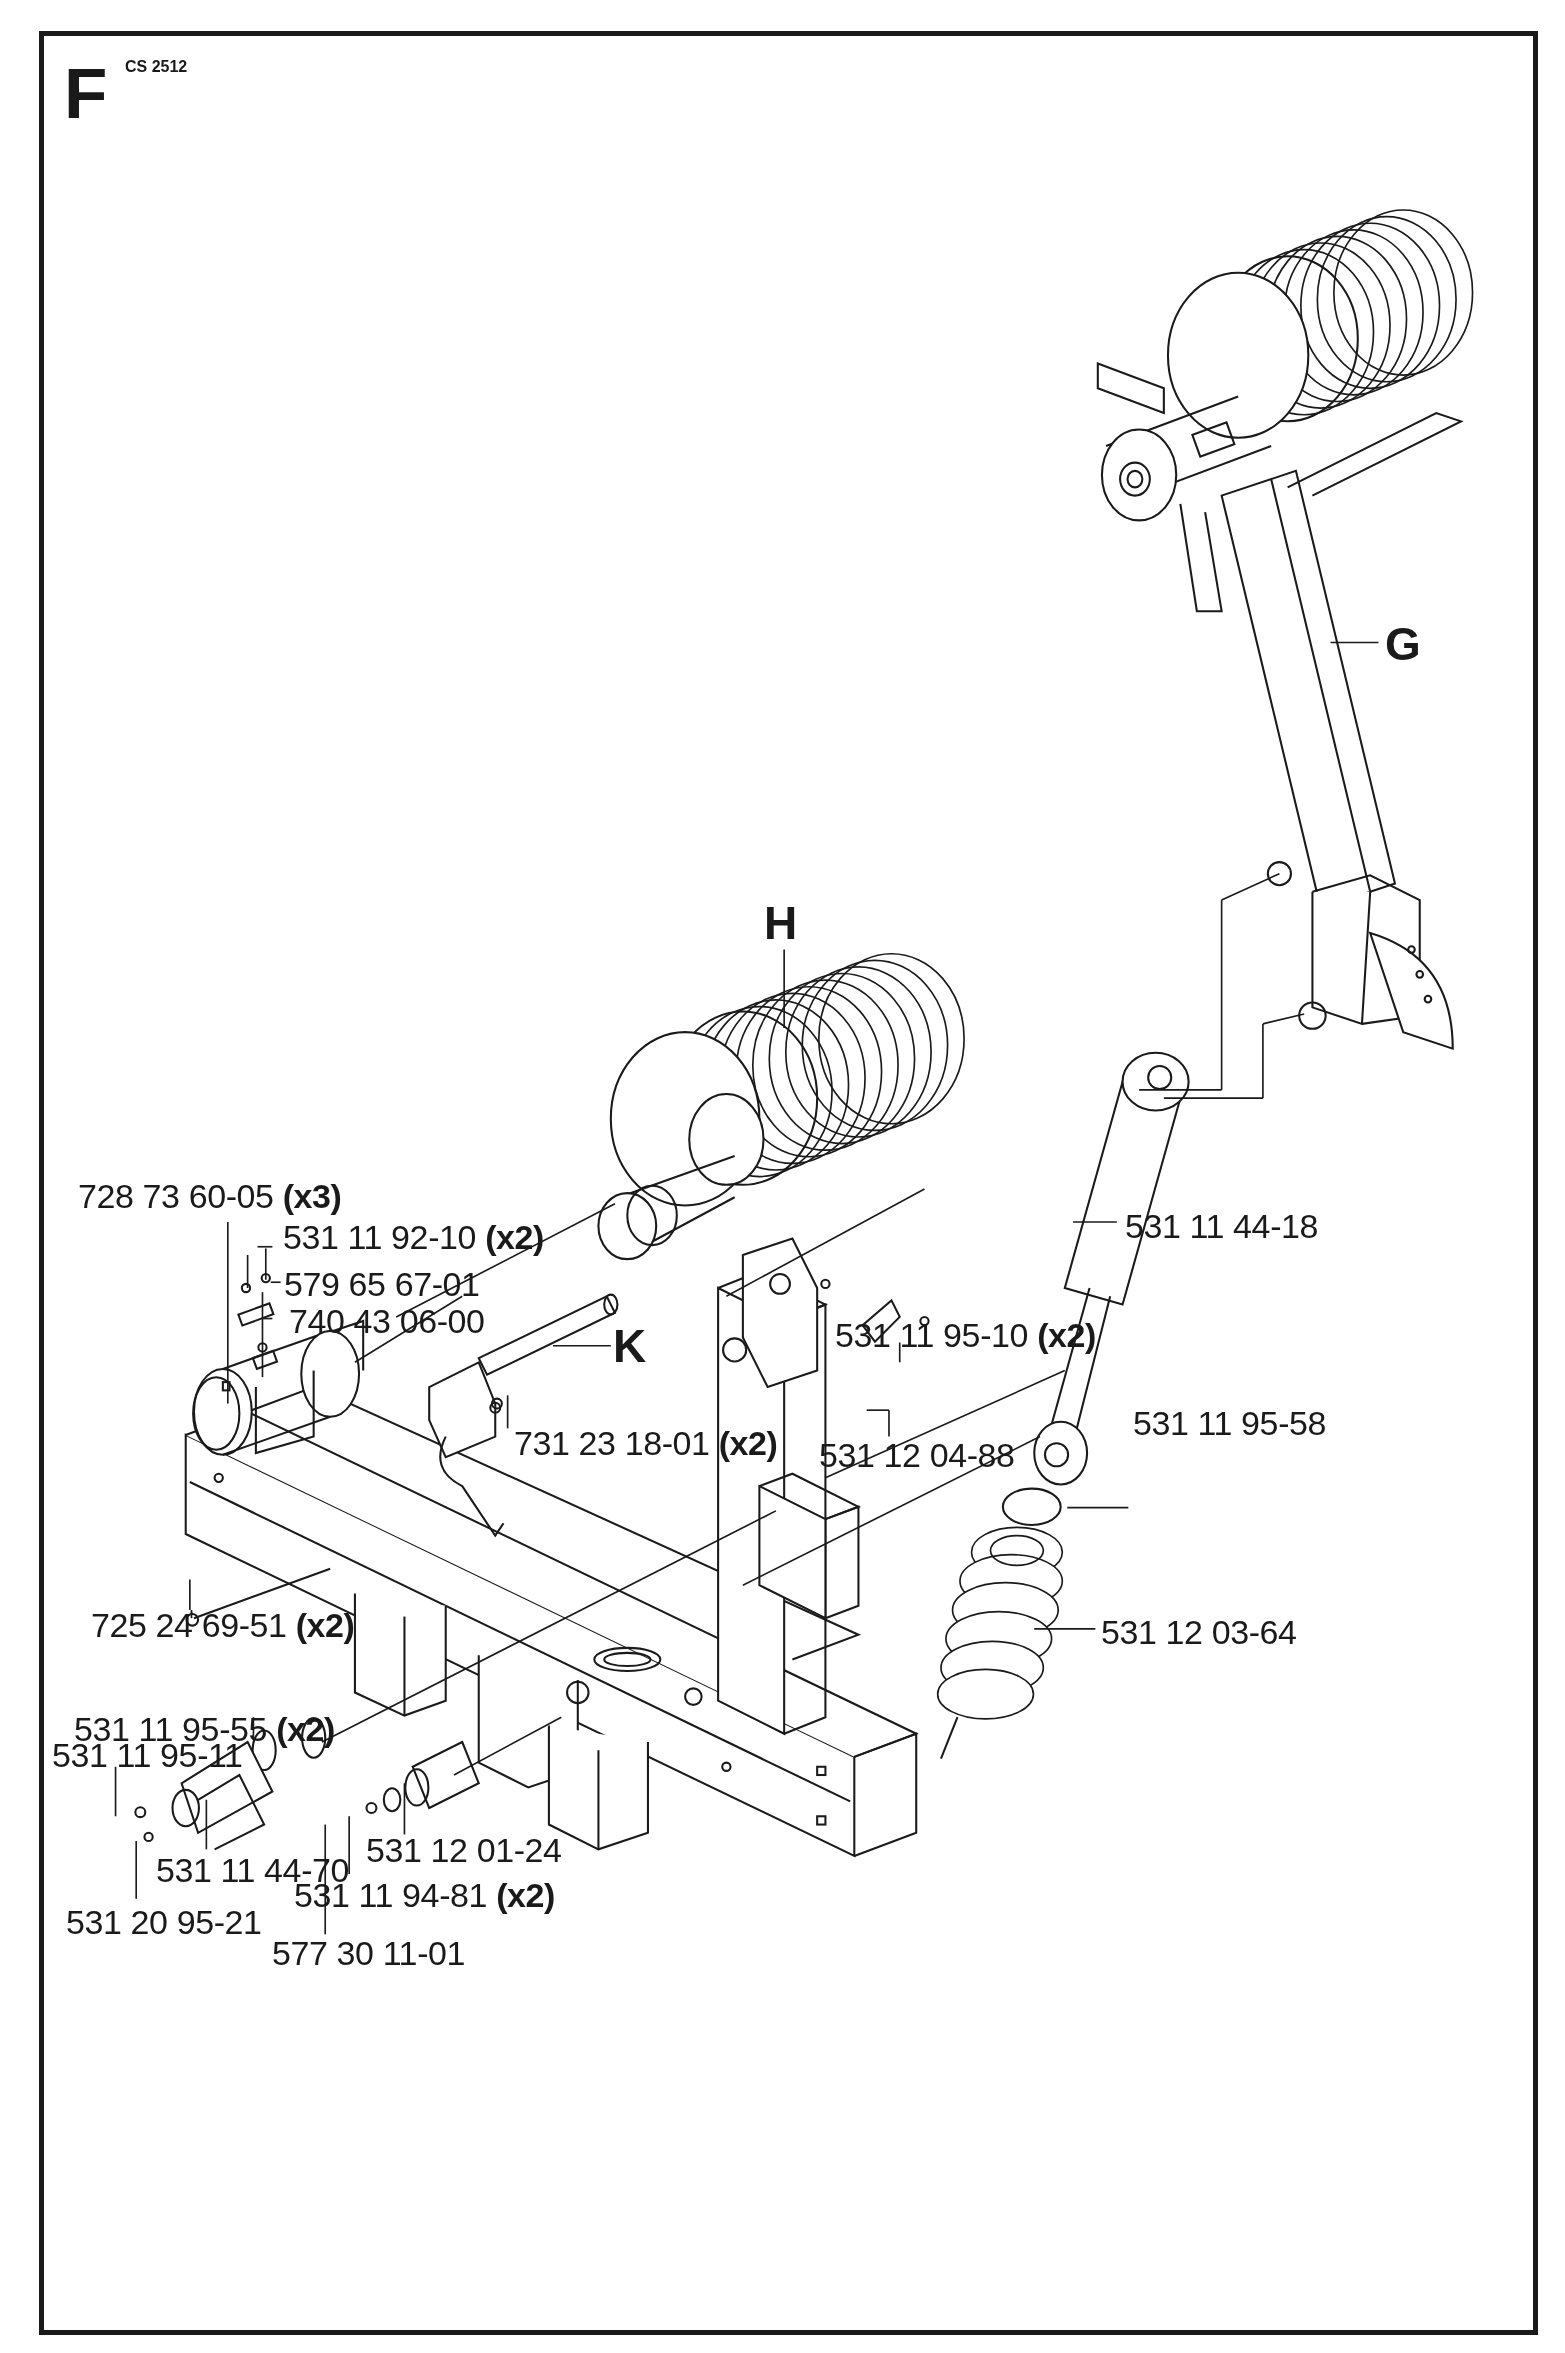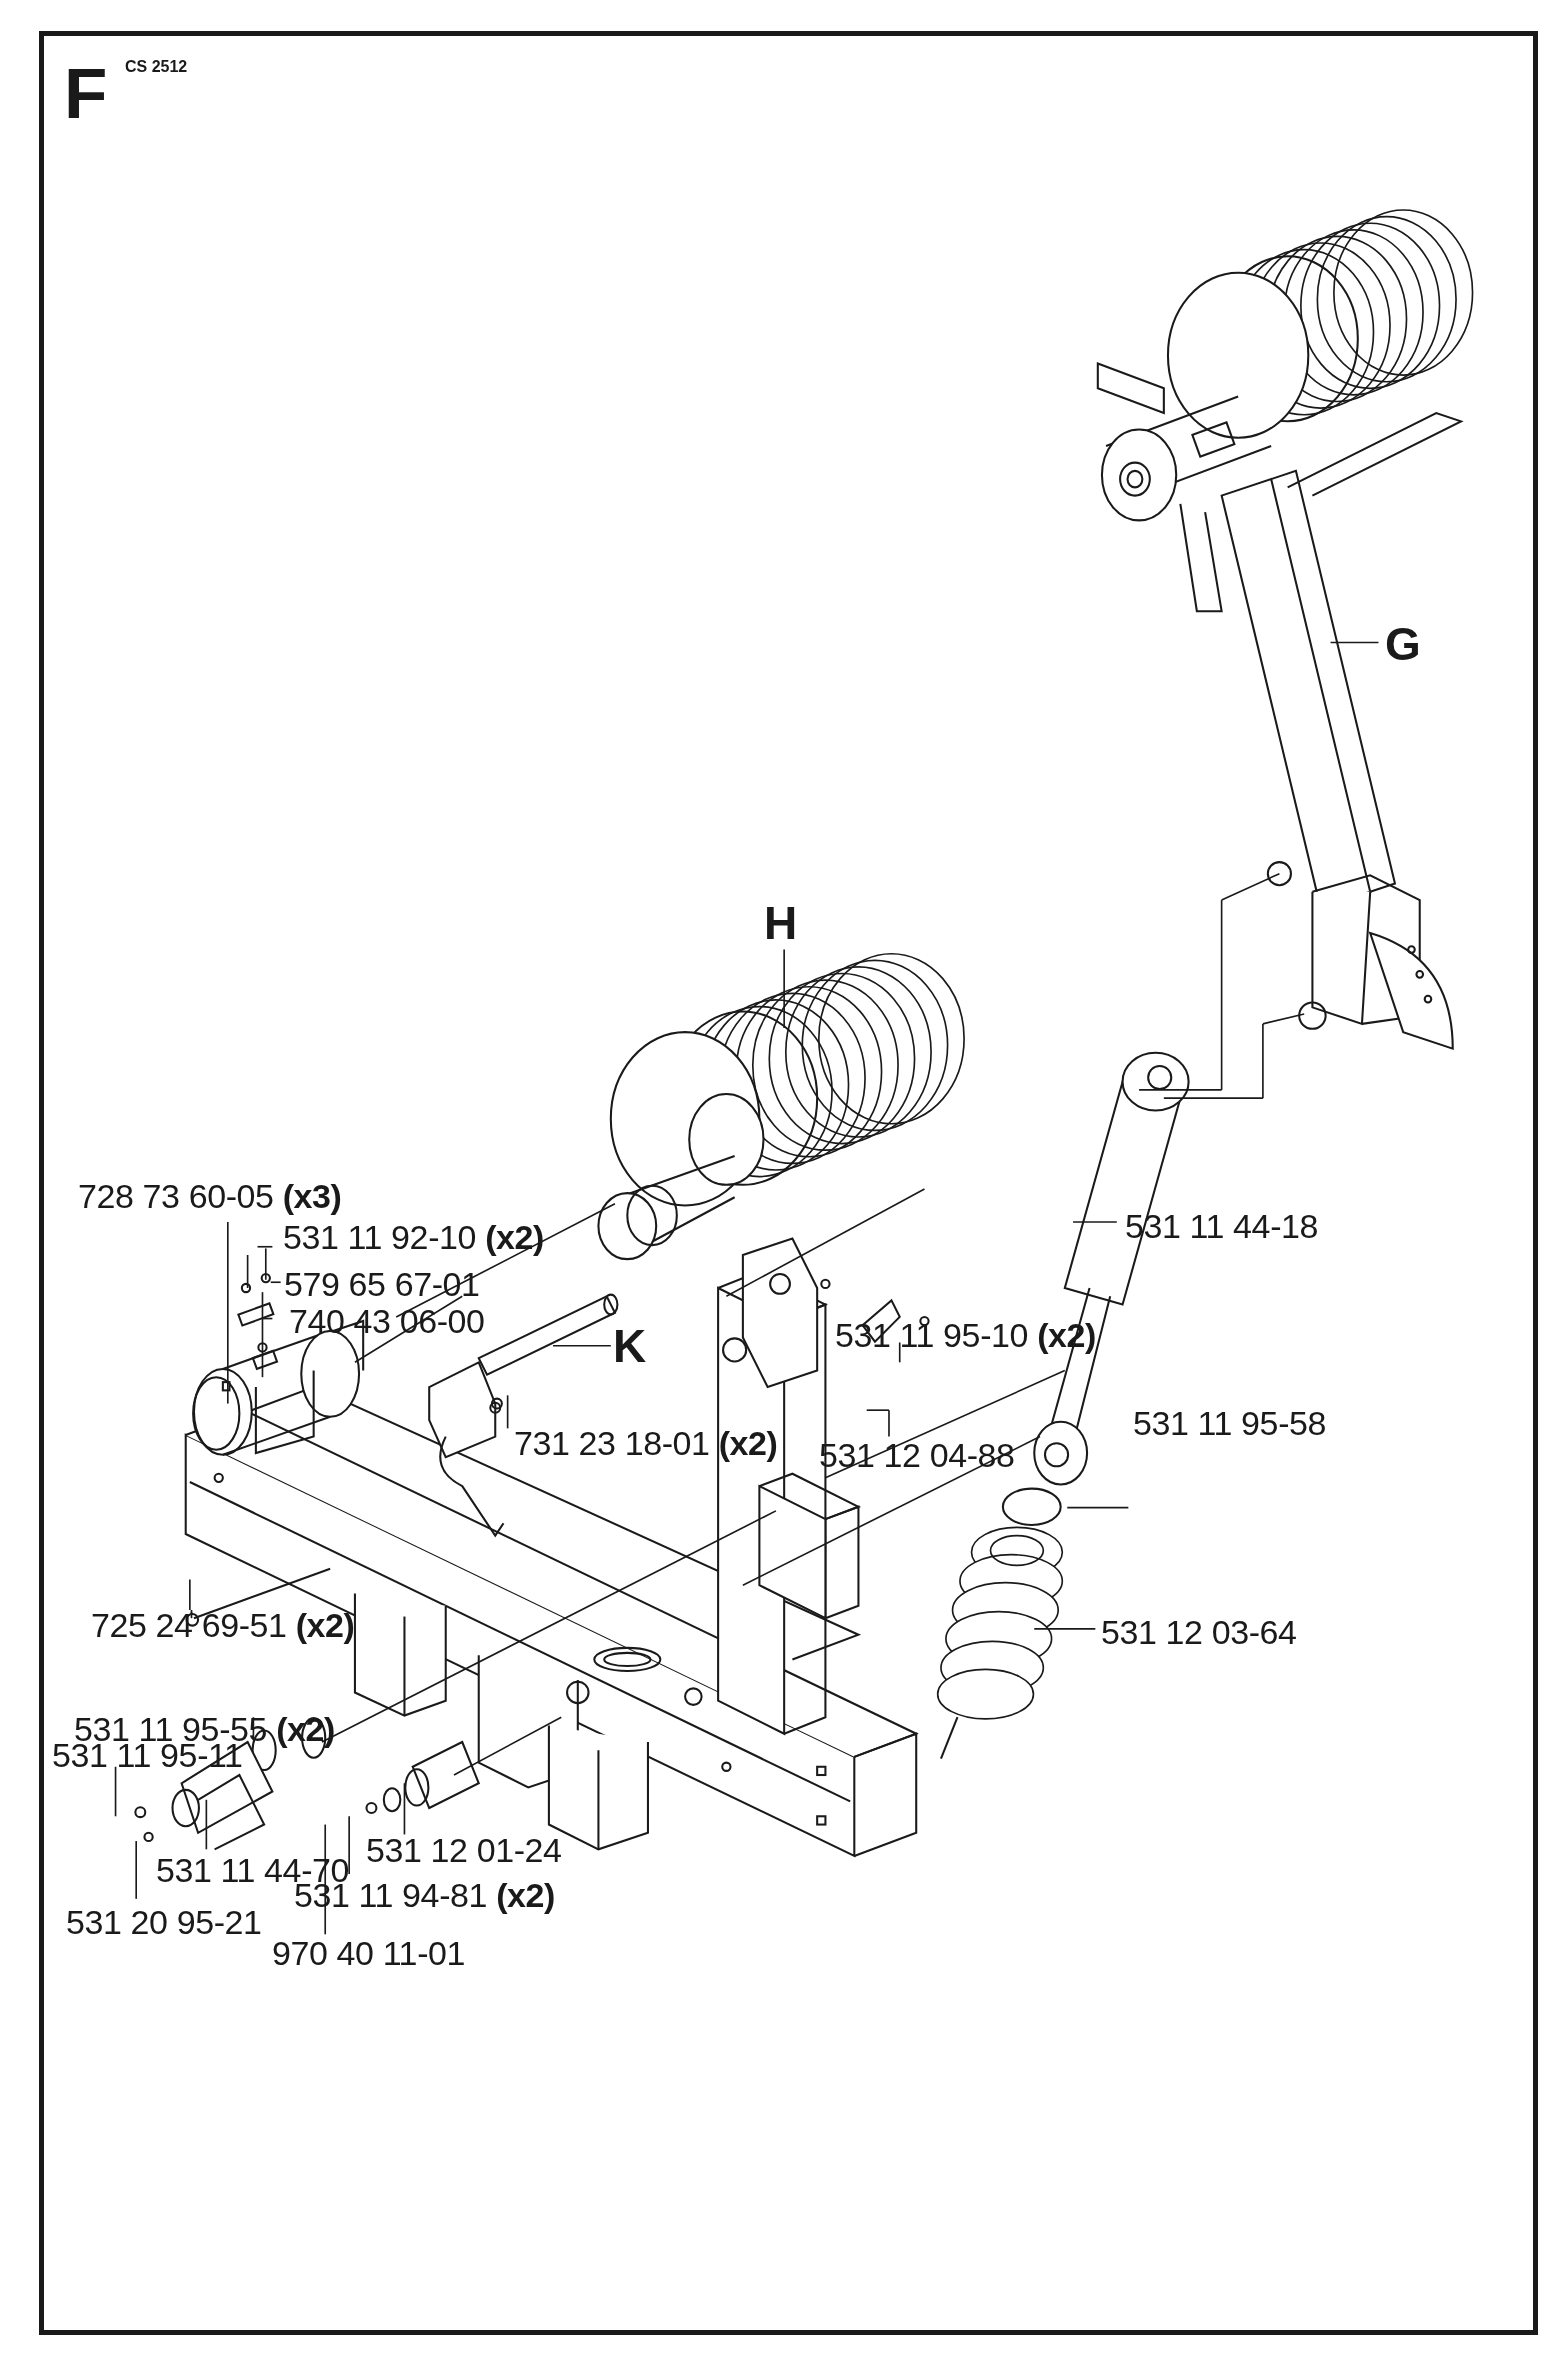--- a/index.html
+++ b/index.html
@@ -250,19 +250,19 @@
 <div class="lbl" style="left:284px; top:1267px;"><span>579 65 67-01</span></div>
 <div class="lbl" style="left:289px; top:1304px;"><span>740 43 06-00</span></div>
 <div class="lbl" style="left:514px; top:1426px;"><span>731 23 18-01</span> <span class="qty">(x2)</span></div>
 <div class="lbl" style="left:91px; top:1608px;"><span>725 24 69-51</span> <span class="qty">(x2)</span></div>
 <div class="lbl" style="left:74px; top:1689px;margin-top:23px;"><span>531 11 95-55</span> <span class="qty">(x2)</span></div>
 <div class="lbl" style="left:52px; top:1738px;"><span>531 11 95-11</span></div>
 <div class="lbl" style="left:156px; top:1853px;"><span>531 11 44-70</span></div>
 <div class="lbl" style="left:66px; top:1905px;"><span>531 20 95-21</span></div>
 <div class="lbl" style="left:366px; top:1833px;"><span>531 12 01-24</span></div>
 <div class="lbl" style="left:294px; top:1878px;"><span>531 11 94-81</span> <span class="qty">(x2)</span></div>
-<div class="lbl" style="left:272px; top:1936px;"><span>970 40 11-01</span></div>
+<div class="lbl" style="left:272px; top:1936px;"><span>577 30 11-01</span></div>
 <div class="lbl" style="left:835px; top:1318px;"><span>531 11 95-10</span> <span class="qty">(x2)</span></div>
 <div class="lbl" style="left:819px; top:1438px;"><span>531 12 04-88</span></div>
 <div class="lbl" style="left:1125px; top:1209px;"><span>531 11 44-18</span></div>
 <div class="lbl" style="left:1133px; top:1406px;"><span>531 11 95-58</span></div>
 <div class="lbl" style="left:1101px; top:1615px;"><span>531 12 03-64</span></div>
 
 
 </body></html>

